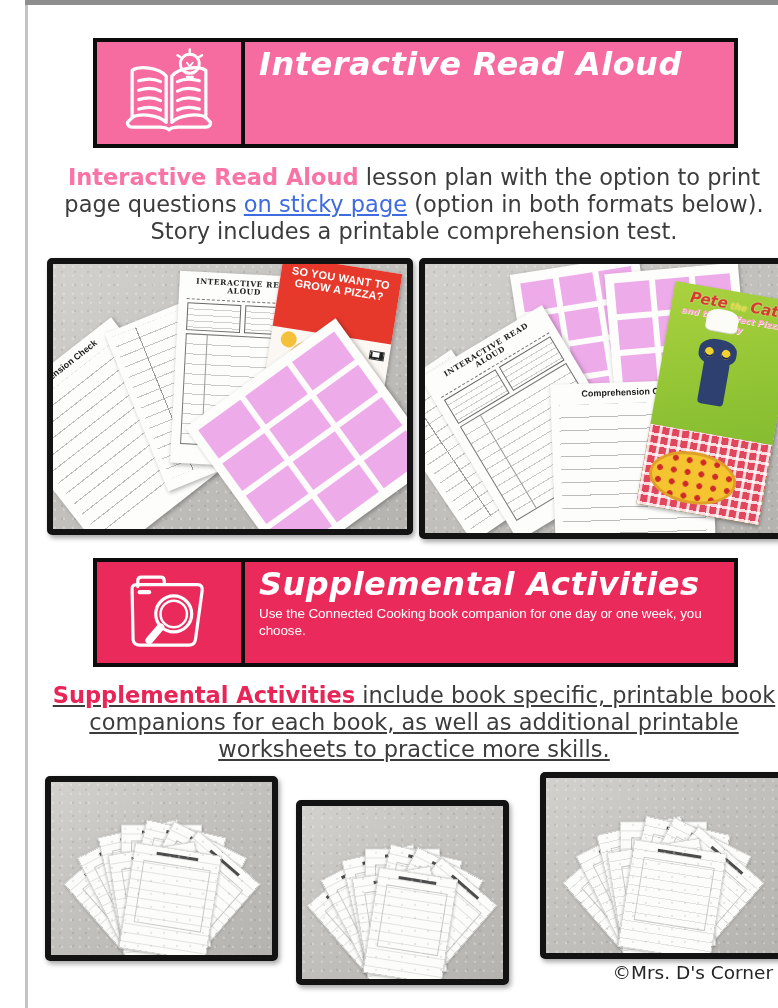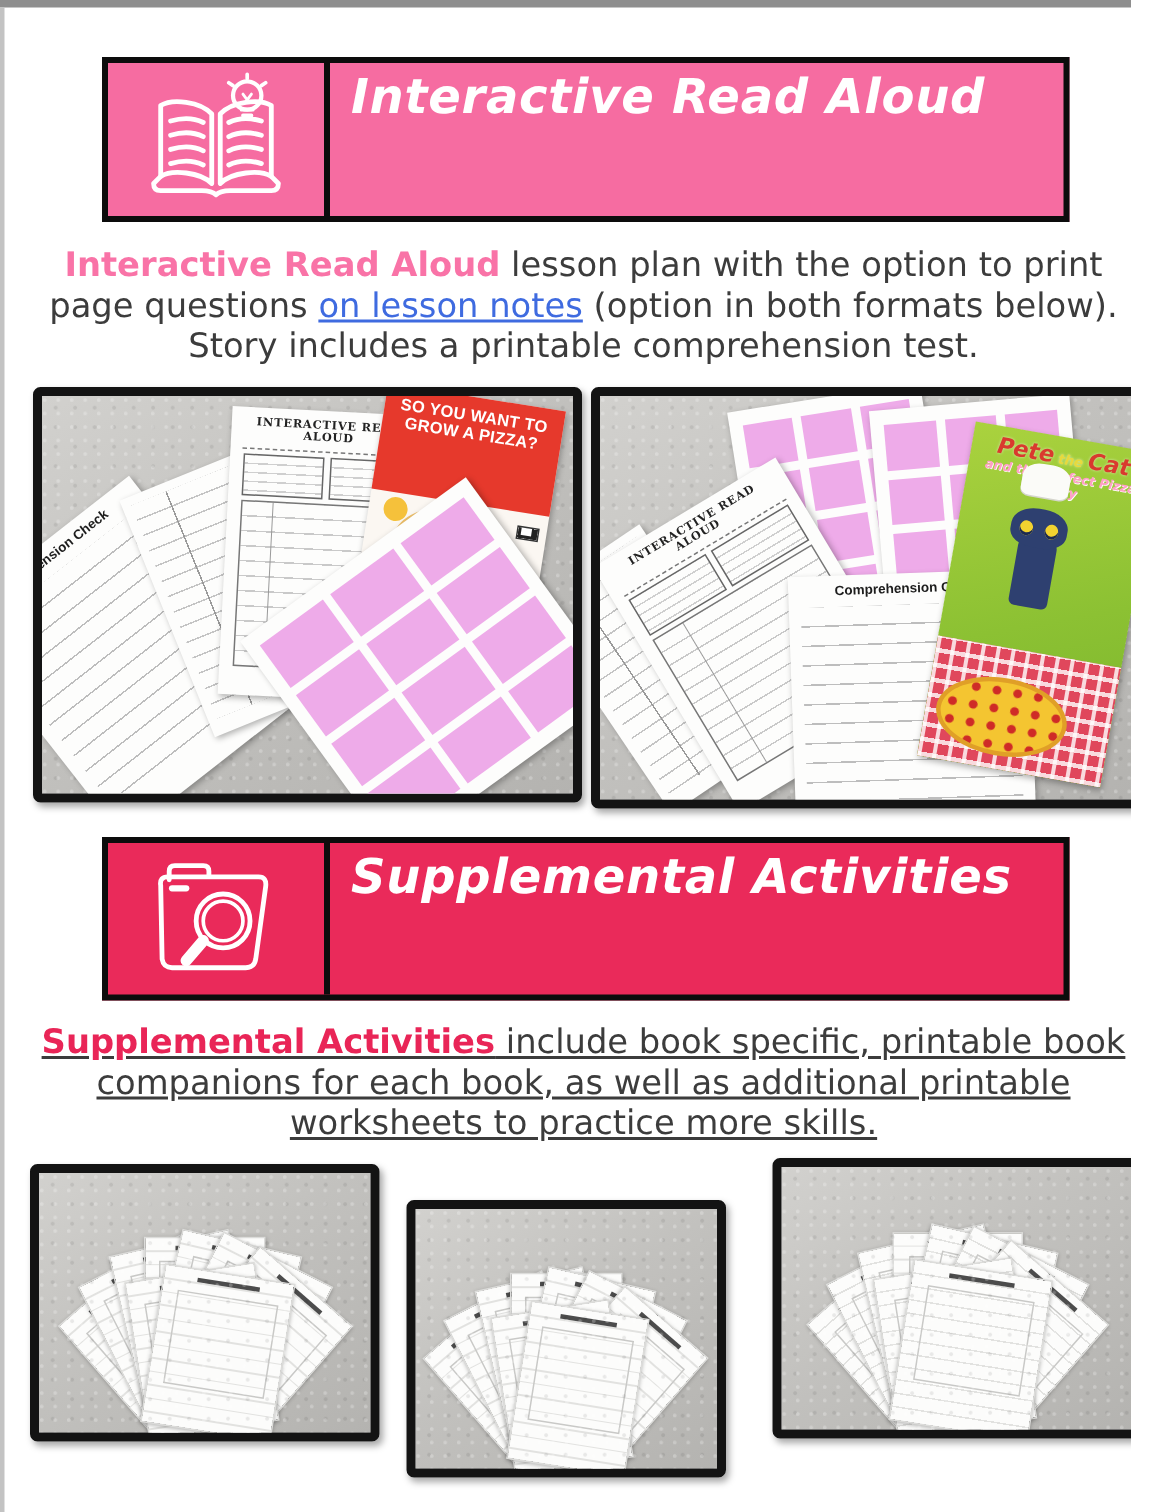--- a/index.html
+++ b/index.html
@@ -1,18 +1,18 @@
 <!DOCTYPE html>
 <html><head>
 <meta charset="utf-8">
 <style>
   * { margin:0; padding:0; box-sizing:border-box; }
   html,body { background:#ffffff; }
   .page { position:relative; width:754px; height:1008px; background:#ffffff; overflow:hidden;
-          font-family:"DejaVu Sans", sans-serif; }
+          font-family:"DejaVu Sans", sans-serif;margin-left:25px; }
   .frame-top { position:absolute; left:0; top:0; width:778px; height:5px; background:#8e8e8e; }
   .frame-left { position:absolute; left:0; top:5px; width:3px; height:1003px; background:#c3c3c3; }
 
   
   .banner { position:absolute; left:68px; width:645px; border:4px solid #0c0c0c; display:flex; }
   .banner-1 { top:38px;  height:110px; background:#f66ca1; }
   .banner-2 { top:558px; height:109px; background:#ea2a5a; }
   .banner-icon { flex:0 0 148px; border-right:4px solid #0c0c0c; display:flex; align-items:center; justify-content:center; }
   .banner-body { flex:1; padding:5px 12px 6px 14px; color:#ffffff; overflow:hidden; }
   .banner-title { font:italic 700 32px/1.12 "DejaVu Sans", sans-serif; letter-spacing:0.5px; white-space:nowrap; }
@@ -157,21 +157,21 @@
         <path d="M74 16 L77 20 L80 16" stroke-width="2"></path>
         <path d="M77 2 L77 5 M64 8 L67 10 M90 8 L87 10" stroke-width="2.6"></path>
       </svg>
     </div>
     <div class="banner-body">
       <div class="banner-title">Interactive Read Aloud</div>
     </div>
   </div>
 
   <div class="para para-1">
-    <span class="lead-pink">Interactive Read Aloud</span><span> lesson plan with the option to print page questions </span><span class="inline-link">on lesson notes</span><span> (option in both formats below). Story includes a printable comprehension test.</span>
+    <span class="lead-pink">Interactive Read Aloud</span><span> lesson plan with the option to print page questions </span><span class="inline-link">on sticky page</span><span> (option in both formats below). Story includes a printable comprehension test.</span>
   </div>
 
   <div class="photo photo-a">
     <div class="sheet" style="left:-20px; top:80px; width:152px; height:188px; transform:rotate(-38deg);">
       <div class="comp-title">Comprehension Check</div>
       <div class="comp-body"></div>
       <div class="comp-doodle" style="right:12px; top:34px; width:12px; height:12px;"></div>
       <div class="comp-doodle" style="right:10px; top:76px; width:10px; height:13px;"></div>
       <div class="comp-doodle" style="right:14px; top:120px; width:11px; height:11px;"></div>
     </div>
@@ -283,20 +283,21 @@
         <path d="M22 20 L22 14 Q22 10 26 10 L46 10 Q50 10 50 14 L50 17"></path>
         <path d="M16 24 Q15 18 21 18 L85 18 Q91 18 90 25 L83 76 Q82 82 76 82 L24 82 Q18 82 17 76 Z"></path>
         <path d="M24 26 L34 26" stroke-width="4.4"></path>
         <circle cx="60" cy="49" r="19"></circle>
         <circle cx="60" cy="49" r="14" stroke-width="2.6"></circle>
         <path d="M46 63 L34 77" stroke-width="8"></path>
       </svg>
     </div>
     <div class="banner-body">
       <div class="banner-title">Supplemental Activities</div>
+      <div class="banner-desc">Use the Connected Cooking book companion for one day or one week, you choose.</div>
     </div>
   </div>
 
   <div class="para para-2">
     <span class="lead-red">Supplemental Activities</span><span> include book specific, printable book companions for each book, as well as additional printable worksheets to practice more skills.</span>
   </div>
 
   <div class="photo photo-c">
     <div style="position:absolute; inset:0;">
         <div class="fan-paper"></div>
@@ -330,13 +331,14 @@
         <div class="fan-paper"></div>
         <div class="fan-paper"></div>
         <div class="fan-paper"></div>
         <div class="fan-paper"></div>
         <div class="fan-paper"></div>
         <div class="fan-paper"></div>
         <div class="fan-paper"></div>
       </div>
   </div>
 
+  <div class="copyright">©Mrs. D's Corner</div>
 </div>
 
 </body></html>

